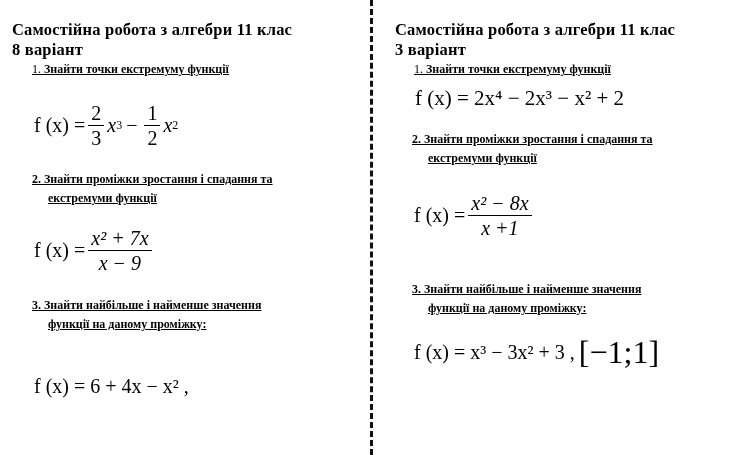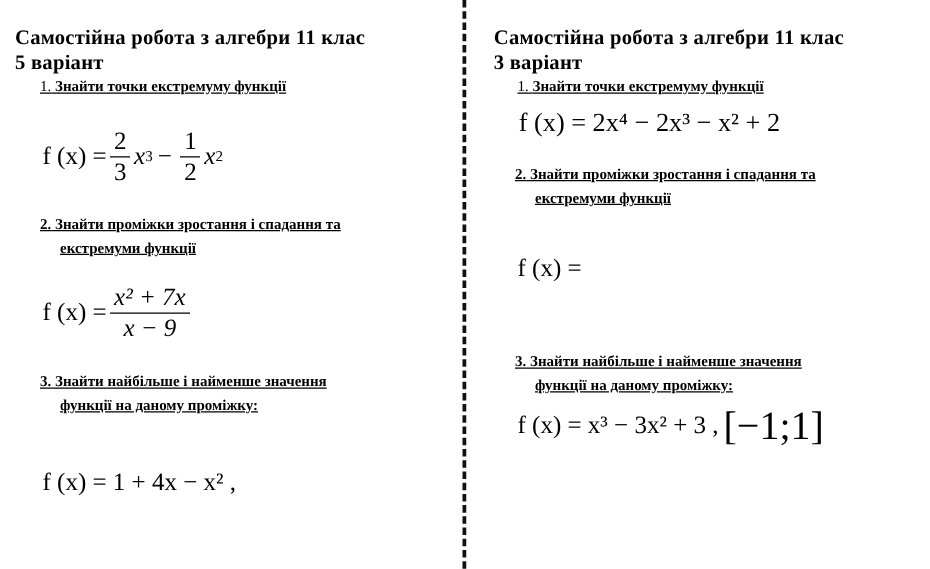--- a/index.html
+++ b/index.html
@@ -19,21 +19,21 @@
   .frac .d { padding:1px 3px 0; line-height:1.1; }
   .bracket { font-size:32px; font-weight:normal; margin-left:4px; }
 </style>
 </head>
 <body>
 
 <div class="divider"></div>
 
 <div class="col">
   <div class="abs title" style="left:12px;top:20px;">Самостійна робота  з алгебри 11 клас</div>
-  <div class="abs title" style="left:12px;top:40px;">5 варіант</div>
+  <div class="abs title" style="left:12px;top:40px;">8 варіант</div>
 
   <div class="abs task" style="left:32px;top:62px;">
     <span class="num">1.</span>
     <span>Знайти точки екстремуму функції</span>
   </div>
 
   <div class="abs math" style="left:34px;top:100px;height:50px;">
     <span>f (x) =</span>
     <span class="frac">
         <span class="n">2</span>
@@ -64,21 +64,21 @@
       </span>
   </div>
 
   <div class="abs task b" style="left:32px;top:296px;line-height:19px;">
     <span class="num">3.</span>
     <span>Знайти найбільше і найменше значення</span><br>
     <span style="padding-left:16px;">функції на даному проміжку:</span>
   </div>
 
   <div class="abs math" style="left:34px;top:370px;height:32px;">
-    <span>f (x) = 1 + 4x  − x²  ,</span>
+    <span>f (x) = 6 + 4x  − x²  ,</span>
   </div>
 </div>
 
 <div class="col">
   <div class="abs title" style="left:395px;top:20px;">Самостійна робота  з алгебри 11 клас</div>
   <div class="abs title" style="left:395px;top:40px;">3 варіант</div>
 
   <div class="abs task" style="left:414px;top:62px;">
     <span class="num">1.</span>
     <span>Знайти точки екстремуму функції</span>
@@ -89,25 +89,29 @@
   </div>
 
   <div class="abs task b" style="left:412px;top:130px;line-height:19px;">
     <span class="num">2.</span>
     <span>Знайти проміжки зростання і спадання та</span><br>
     <span style="padding-left:16px;">екстремуми функції</span>
   </div>
 
   <div class="abs math" style="left:414px;top:188px;height:54px;">
     <span>f (x) =</span>
+    <span class="frac">
+        <span class="n" style="font-style:italic;">x² − 8x</span>
+        <span class="d" style="font-style:italic;">x +1</span>
+      </span>
   </div>
 
   <div class="abs task b" style="left:412px;top:280px;line-height:19px;">
     <span class="num">3.</span>
     <span>Знайти найбільше і найменше значення</span><br>
     <span style="padding-left:16px;">функції на даному проміжку:</span>
   </div>
 
-  <div class="abs math" style="left:414px;top:324px;height:32px;">
+  <div class="abs math" style="left:414px;top:336px;height:32px;">
     <span>f (x) = x³ − 3x² + 3 ,</span>
     <span class="bracket">[−1;1]</span>
   </div>
 </div>
 
 </body></html>

